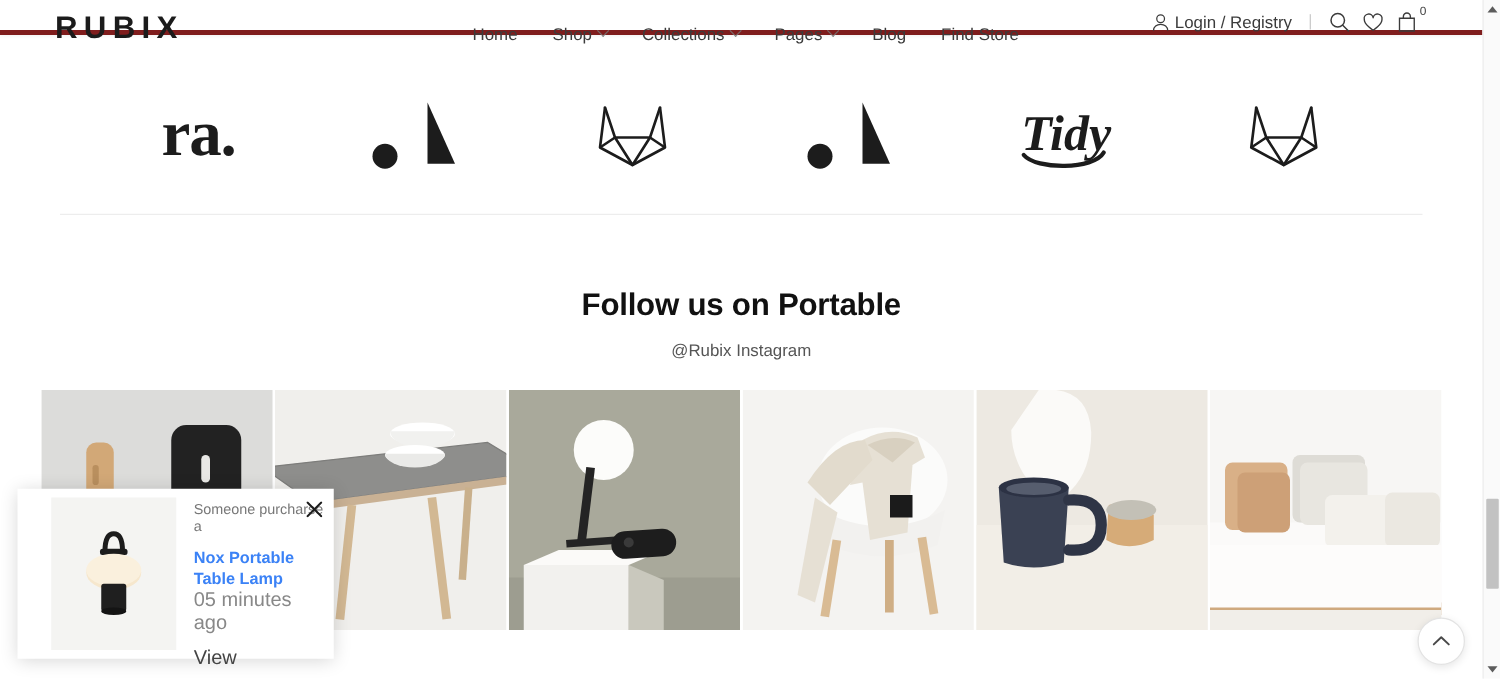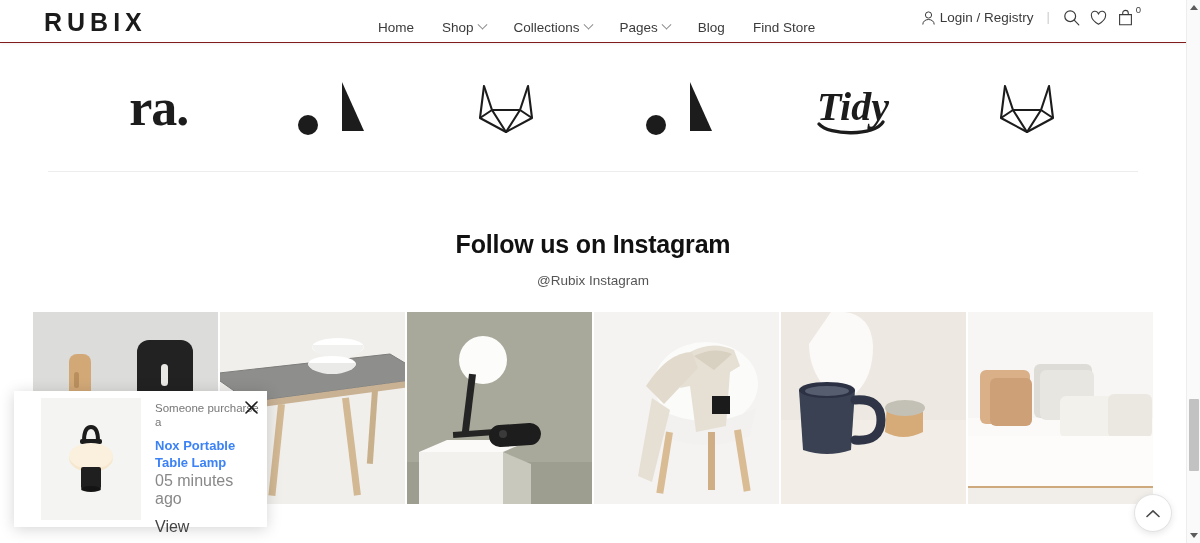--- a/index.html
+++ b/index.html
@@ -7,23 +7,23 @@
   html, body {
     width: 1200px; height: 543px;
     background: #ffffff;
     font-family: "Liberation Sans", sans-serif;
     overflow: hidden;
   }
   .page { position: relative; width: 1200px; height: 543px; background:#fff; }
 
   
   .header {
-    position: absolute; top: 0; left: 0; width: 1186px; height: 43px;
+    position: absolute; top: 0; left: 0; width: 1186px; height: 28px;
     background: #fff; display: flex; align-items: center;
-    border-bottom: 1px solid #7f1d1d;
+    border-bottom: 4px solid #7f1d1d;
     box-shadow: 0 1px 3px rgba(0,0,0,0.06);
     z-index: 30;
   }
   .brand {
     position: absolute; left: 44px; top: 8px;
     font-size: 25px; font-weight: 700; letter-spacing: 5px;
     color: #1b1b1b; font-family: "Liberation Sans", sans-serif;
   }
   .nav { position: absolute; left: 378px; top: 20px; display: flex; gap: 28px; align-items: center; }
   .nav-item {
@@ -235,21 +235,21 @@
         <path d="M9 6 L17 30 L31 52 L45 30 L53 6 L45 30 L17 30 Z" stroke="#1c1c1c" stroke-width="2.1" fill="none" stroke-linejoin="round"></path>
         <path d="M9 6 L5 38 L31 52 L57 38 L53 6" stroke="#1c1c1c" stroke-width="2.1" fill="none" stroke-linejoin="round"></path>
         <path d="M5 38 L17 30 M57 38 L45 30" stroke="#1c1c1c" stroke-width="2.1" fill="none"></path>
       </svg>
     </div>
   </div>
 
   <div class="divider"></div>
 
   <div class="insta-head">
-    <div class="insta-title">Follow us on Instagram</div>
+    <div class="insta-title">Follow us on Portable</div>
     <div class="insta-sub">@Rubix Instagram</div>
   </div>
 
   <div class="insta-grid">
 
     <div class="tile">
       <svg width="186" height="192" viewBox="0 0 186 192">
         <rect width="186" height="192" fill="#dcdcda"></rect>
         <rect y="128" width="186" height="64" fill="#e9e8e5"></rect>
         <rect x="36" y="42" width="22" height="96" rx="8" fill="#d2a877"></rect>

